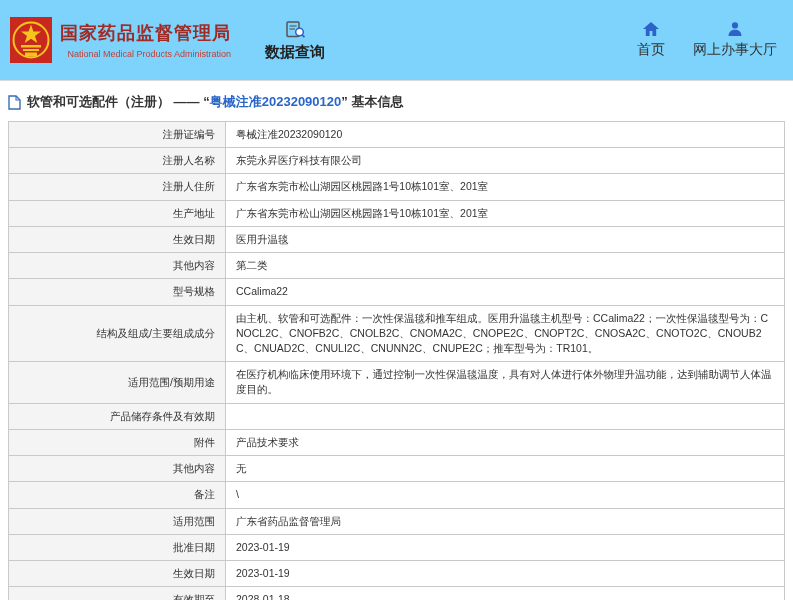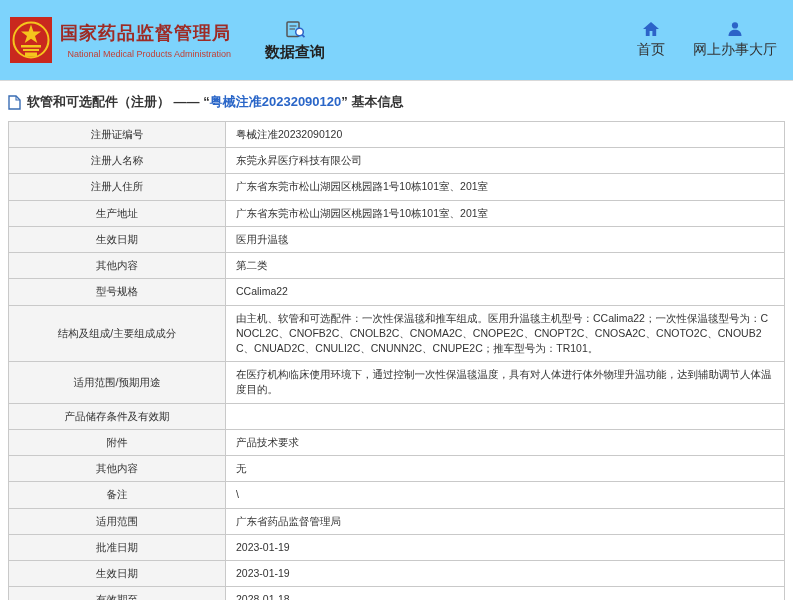--- a/index.html
+++ b/index.html
@@ -59,21 +59,21 @@
     border: 1px solid #c9c9c9;
     padding: 5px 10px;
     line-height: 1.45;
     height: 13px;
     vertical-align: middle;
   }
   .info th {
     width: 217px;
     background: #f4f4f4;
     font-weight: normal;
-    text-align: center;
+    text-align: right;
     color: #333;
     white-space: nowrap;
   }
   .info td { background: #fff; text-align: left; word-break: break-all; color: #333; }
 </style>
 </head>
 <body>
 
 <div class="header">
   <div class="brand">

